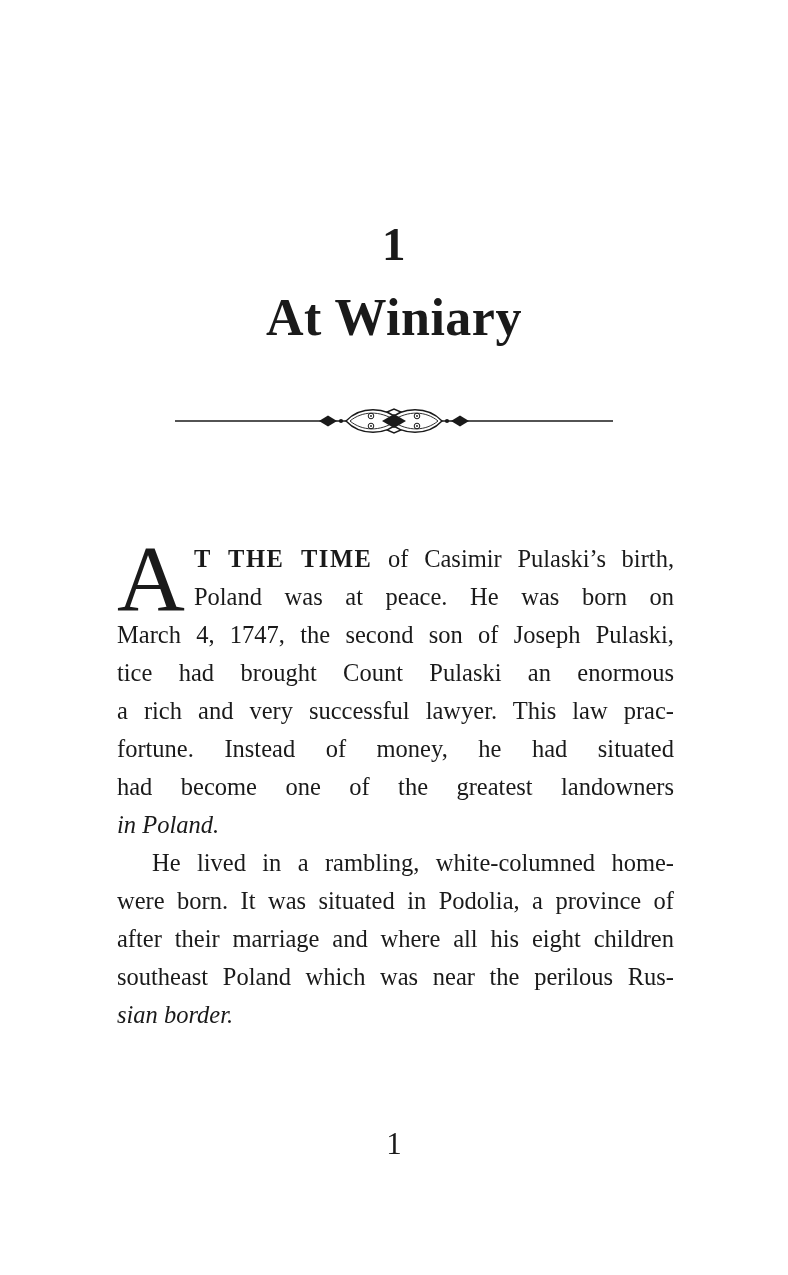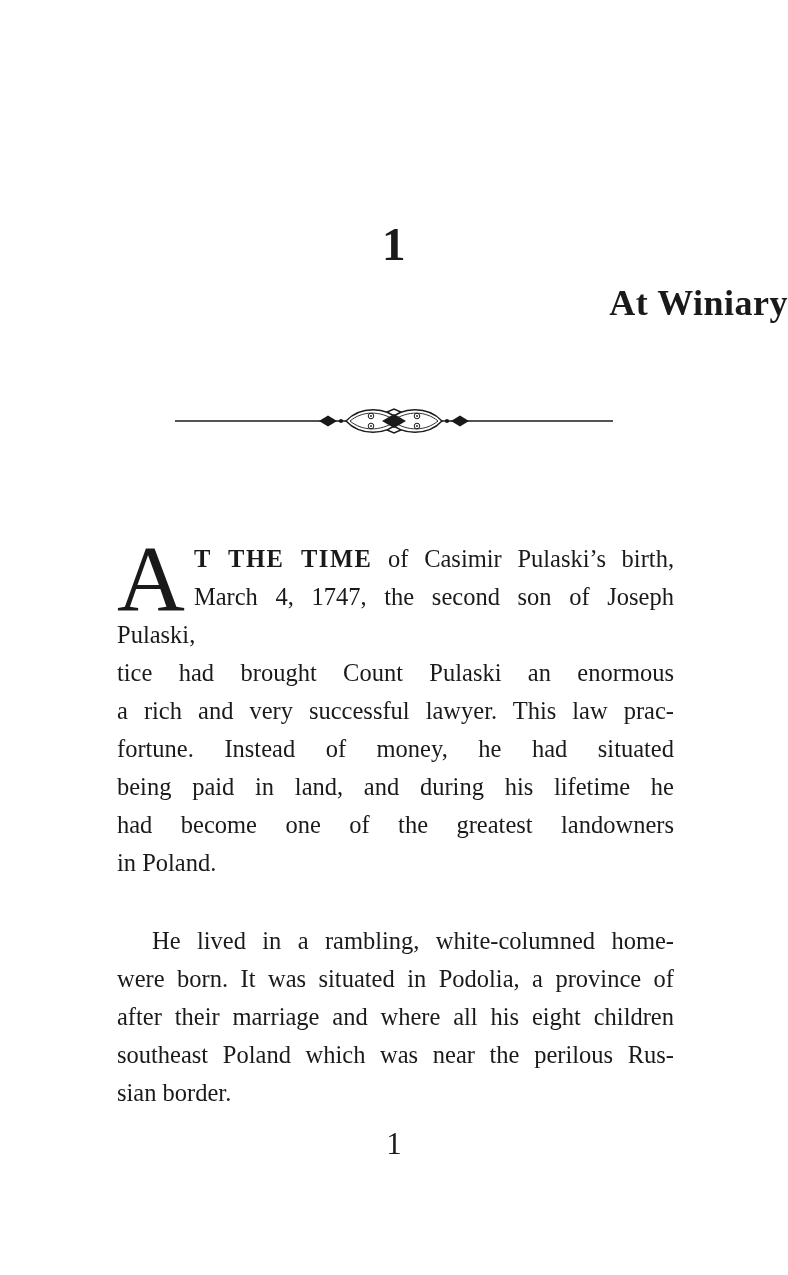--- a/index.html
+++ b/index.html
@@ -23,25 +23,25 @@
     left: 0;
     width: 100%;
     text-align: center;
     font-size: 47px;
     font-weight: 700;
     line-height: 1;
     letter-spacing: 0.5px;
   }
   .chapter-title {
     position: absolute;
-    top: 285px;
+    top: 292px;
     left: 0;
     width: 100%;
-    text-align: right;
-    font-size: 36px;
+    text-align: center;
+    font-size: 52px;
     font-weight: 700;
     line-height: 1;
     letter-spacing: 0.5px;
   }
   .divider {
     position: absolute;
     top: 403px;
     left: 174px;
     width: 440px;
     height: 36px;
@@ -54,24 +54,24 @@
     font-size: 24.5px;
     line-height: 38px;
   }
   .bline {
     text-align: justify;
     text-align-last: justify;
     white-space: normal;
   }
   .bline.last {
     text-align-last: left;
+    font-style: italic;
   }
   .para2 .bline.first {
     text-indent: 35px;
-    margin-top: 40px;
   }
   .dropcap {
     float: left;
     height: 76px;
     line-height: 76px;
     font-size: 94px;
     font-weight: 400;
     margin: 0 9px 0 0;
   }
   .lead-caps {
@@ -124,25 +124,25 @@
     <circle cx="167" cy="18" r="2.1" fill="#1a1a1a"></circle>
     <circle cx="273" cy="18" r="2.1" fill="#1a1a1a"></circle>
     <polygon points="145,18 154,12.5 163,18 154,23.5" fill="#1a1a1a"></polygon>
     <polygon points="277,18 286,12.5 295,18 286,23.5" fill="#1a1a1a"></polygon>
   </svg>
 
   <div class="body-text">
     <div class="para1">
       <span class="dropcap">A</span>
       <div class="bline"><span class="lead-caps">T THE TIME</span> <span>of Casimir Pulaski’s birth,</span></div>
+      <div class="bline">Poland was at peace. He was born on</div>
       <div class="bline">March 4, 1747, the second son of Joseph Pulaski,</div>
       <div class="bline">tice had brought Count Pulaski an enormous</div>
       <div class="bline">a rich and very successful lawyer. This law prac-</div>
       <div class="bline">fortune. Instead of money, he had situated</div>
-      <div class="bline">being paid in land, and during his lifetime he</div>
       <div class="bline">had become one of the greatest landowners</div>
       <div class="bline last">in Poland.</div>
     </div>
     <div class="para2">
       <div class="bline first">He lived in a rambling, white-columned home-</div>
       <div class="bline">were born. It was situated in Podolia, a province of</div>
       <div class="bline">after their marriage and where all his eight children</div>
       <div class="bline">southeast Poland which was near the perilous Rus-</div>
       <div class="bline last">sian border.</div>
     </div>

